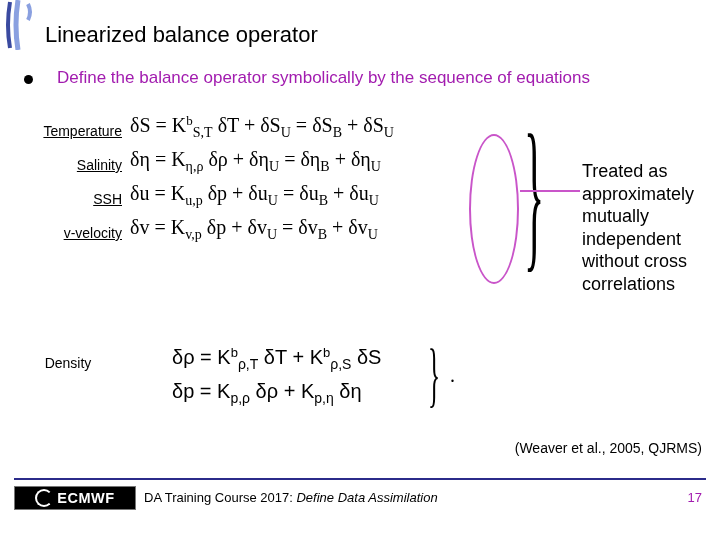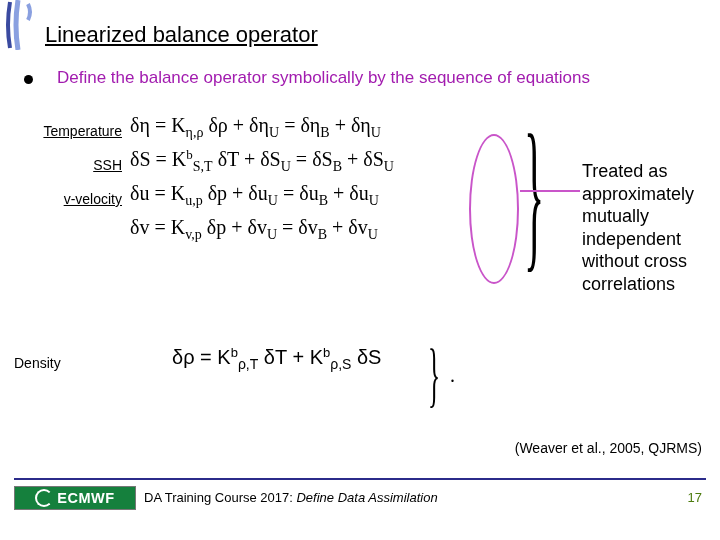--- a/index.html
+++ b/index.html
@@ -9,21 +9,21 @@
     font-family: Verdana, Geneva, sans-serif;
     position: relative;
     overflow: hidden;
   }
   .corner-art {
     position: absolute; top: 0; left: 0;
     width: 48px; height: 50px;
   }
   .title {
     position: absolute; top: 22px; left: 45px;
-    font-size: 22px; color: #000; text-decoration: underline;
+    font-size: 22px; color: #000;
   }
   .bullet-row {
     position: absolute; top: 68px; left: 24px; right: 10px;
     display: flex; align-items: center; gap: 24px;
   }
   .bullet-dot { width: 9px; height: 9px; border-radius: 50%; background: #000; margin-top:2px;}
   .bullet-text { font-size: 17px; color: #a21caf; }
   .var-labels {
     position: absolute; left: 14px; top: 114px;
     width: 108px;
@@ -61,21 +61,21 @@
   .callout-text {
     position: absolute; left: 582px; top: 160px;
     width: 130px;
     font-size: 18px; color: #000;
     line-height: 1.25;
   }
   .var-labels2 {
     position: absolute; left: 14px; top: 346px;
     width: 108px;
     font-size: 14px; color: #000;
-    text-align: left;
+    text-align: center;
   }
   .var-labels2 div { height: 34px; line-height: 34px; }
   .eq-block2 {
     position: absolute; left: 172px; top: 340px;
     font-family: Liberation Sans, sans-serif;
     font-size: 20px; color: #000;
     line-height: 34px;
   }
   .eq-block2 .row { height: 34px; white-space: nowrap; }
   .brace2 {
@@ -96,82 +96,84 @@
   .footer-rule {
     position: absolute; left: 14px; right: 14px; top: 478px;
     height: 0; border-top: 2px solid #2b2b8a;
   }
   .ecmwf-logo {
     position: absolute; left: 14px; top: 486px;
     display: flex; align-items: center;
   }
   .logo-box {
     width: 122px; height: 24px;
-    background: #15803d;
+    background: #000000;
     border: 1px solid #777;
     color: #fff;
     font-weight: bold; font-size: 14.5px; letter-spacing: 0.5px;
     display: flex; align-items: center; justify-content: center;
     position: relative;
   }
   .logo-c {
     width: 18px; height: 18px; border: 2.5px solid #fff;
     border-radius: 50%; border-right-color: transparent;
     margin-right: 4px;
   }
   .footer-text {
     position: absolute; left: 144px; top: 490px;
     font-size: 13px; color: #000;
   }
   .footer-text .ital { font-style: italic; }
   .page-num {
     position: absolute; right: 18px; top: 490px;
-    font-size: 13px; color: #4d7c0f;
+    font-size: 13px; color: #a21caf;
   }
 </style>
 </head>
 <body>
 
 <svg class="corner-art" viewBox="0 0 40 50">
   <path d="M6 2 Q2 25 6 48" stroke="#3a4aa0" stroke-width="4" fill="none"></path>
   <path d="M14 0 Q10 25 14 50" stroke="#8aa0e0" stroke-width="5" fill="none"></path>
   <path d="M24 4 Q28 12 24 20" stroke="#8aa0e0" stroke-width="4" fill="none"></path>
 </svg>
 
 <div class="title">Linearized balance operator</div>
 
 <div class="bullet-row">
   <div class="bullet-dot"></div>
   <div class="bullet-text">Define the balance operator symbolically by the sequence of equations</div>
 </div>
 
 <div class="var-labels">
   <div>Temperature</div>
+  <div>Salinity</div>
   <div>SSH</div>
   <div>v-velocity</div>
 </div>
 
 <div class="eq-block1">
+  <div class="row"><span>δS   =   K</span><span class="sup">b</span><span class="sub">S,T</span><span> δT   +   δS</span><span class="sub">U</span><span>   =   δS</span><span class="sub">B</span><span>   +   δS</span><span class="sub">U</span></div>
   <div class="row"><span>δη   =   K</span><span class="sub">η,ρ</span><span> δρ   +   δη</span><span class="sub">U</span><span>   =   δη</span><span class="sub">B</span><span>   +   δη</span><span class="sub">U</span></div>
-  <div class="row"><span>δS   =   K</span><span class="sup">b</span><span class="sub">S,T</span><span> δT   +   δS</span><span class="sub">U</span><span>   =   δS</span><span class="sub">B</span><span>   +   δS</span><span class="sub">U</span></div>
   <div class="row"><span>δu   =   K</span><span class="sub">u,p</span><span> δp   +   δu</span><span class="sub">U</span><span>   =   δu</span><span class="sub">B</span><span>   +   δu</span><span class="sub">U</span></div>
   <div class="row"><span>δv   =   K</span><span class="sub">v,p</span><span> δp   +   δv</span><span class="sub">U</span><span>   =   δv</span><span class="sub">B</span><span>   +   δv</span><span class="sub">U</span></div>
 </div>
 
 <div class="brace1">}</div>
 <div class="oval"></div>
 <div class="callout-line"></div>
 <div class="callout-text">Treated as approximately mutually independent without cross correlations</div>
 
 <div class="var-labels2">
   <div>Density</div>
 </div>
 
 <div class="eq-block2">
   <div class="row"><span>δρ   =   K</span><span class="sup">b</span><span class="sub">ρ,T</span><span> δT   +   K</span><span class="sup">b</span><span class="sub">ρ,S</span><span> δS</span></div>
+  <div class="row"><span>δp   =   K</span><span class="sub">p,ρ</span><span> δρ   +   K</span><span class="sub">p,η</span><span> δη</span></div>
 </div>
 <div class="brace2">}</div>
 <div class="brace2-dot">.</div>
 
 <div class="citation">(Weaver et al., 2005, QJRMS)</div>
 
 <div class="footer-rule"></div>
 
 <div class="ecmwf-logo">
   <div class="logo-box">

